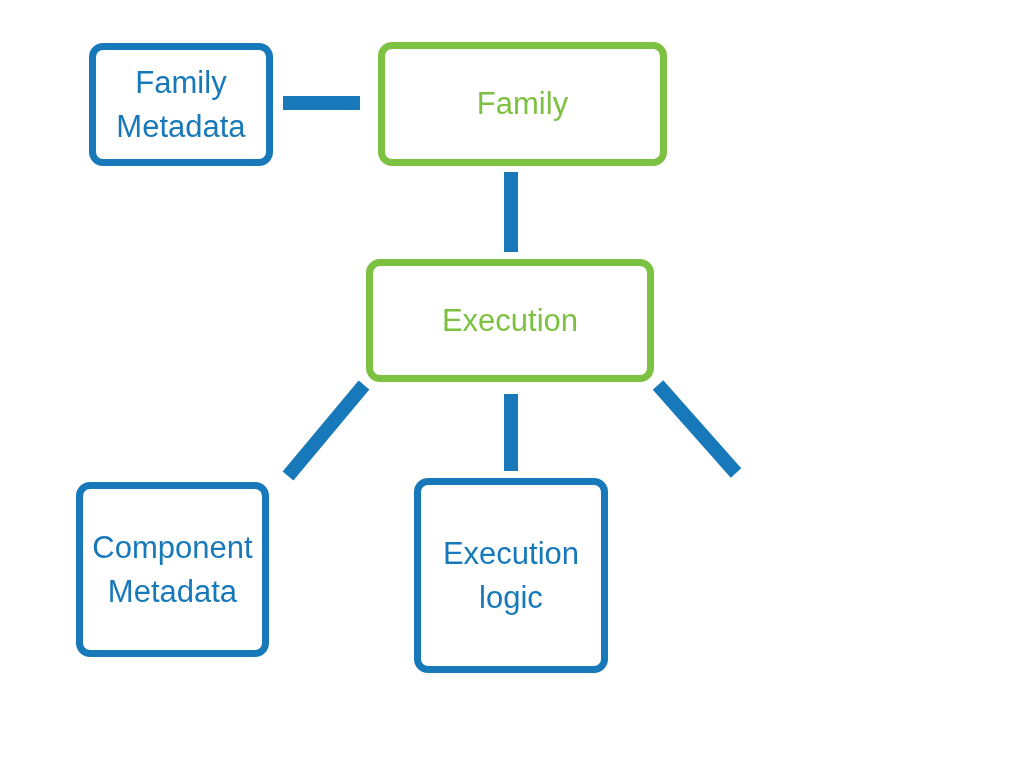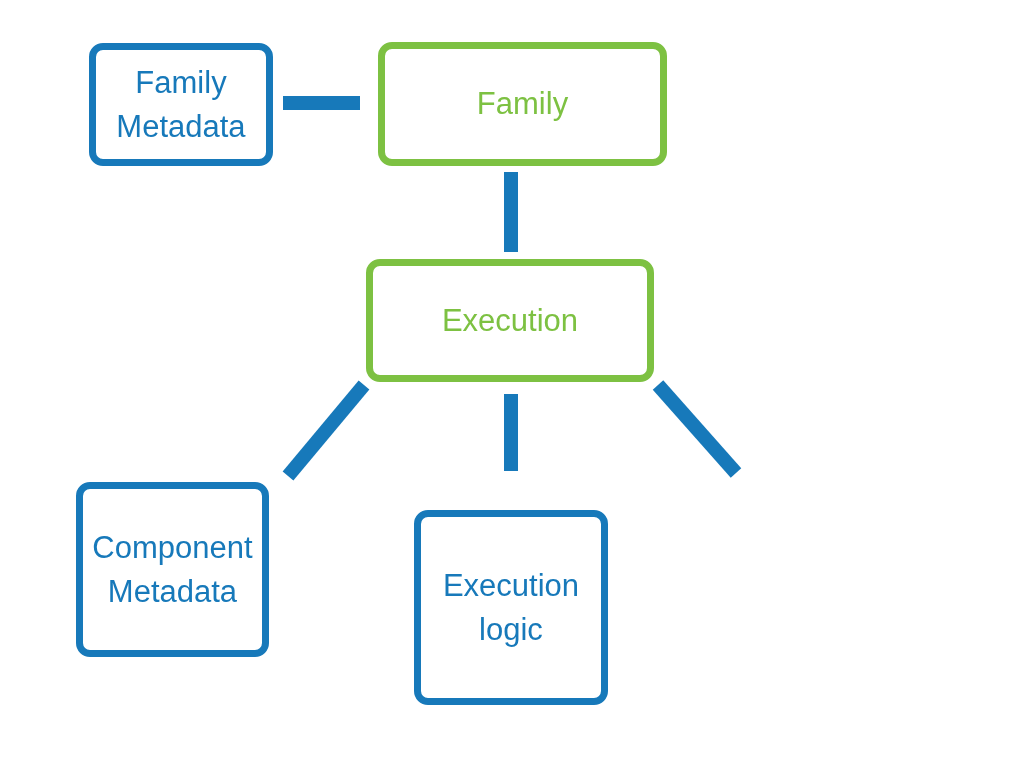--- a/index.html
+++ b/index.html
@@ -36,21 +36,21 @@
     line-height: 44px;
     padding: 0 2px;
   }
   .node.blue  { border-color: #1779BA; color: #1779BA; }
   .node.green { border-color: #7DC142; color: #7DC142; }
 
   #node-family-metadata      { left: 89px;  top: 43px;  width: 184px; height: 123px; text-align: center; }
   #node-family               { left: 368px; top: 42px;  width: 289px; height: 124px; margin-left: 10px; }
   #node-component            { left: 366px; top: 259px; width: 288px; height: 123px; }
   #node-component-metadata   { left: 76px;  top: 482px; width: 193px; height: 175px; }
-  #node-execution-logic      { left: 414px; top: 478px; width: 194px; height: 195px; margin-top: 32px; }
+  #node-execution-logic      { left: 414px; top: 478px; width: 194px; height: 195px; }
   #node-layout-configuration { left: 738px; top: 478px; width: 197px; height: 196px; }
 
   .connector {
     stroke: #1779BA;
     stroke-width: 14;
   }
 </style>
 </head>
 <body>
 

